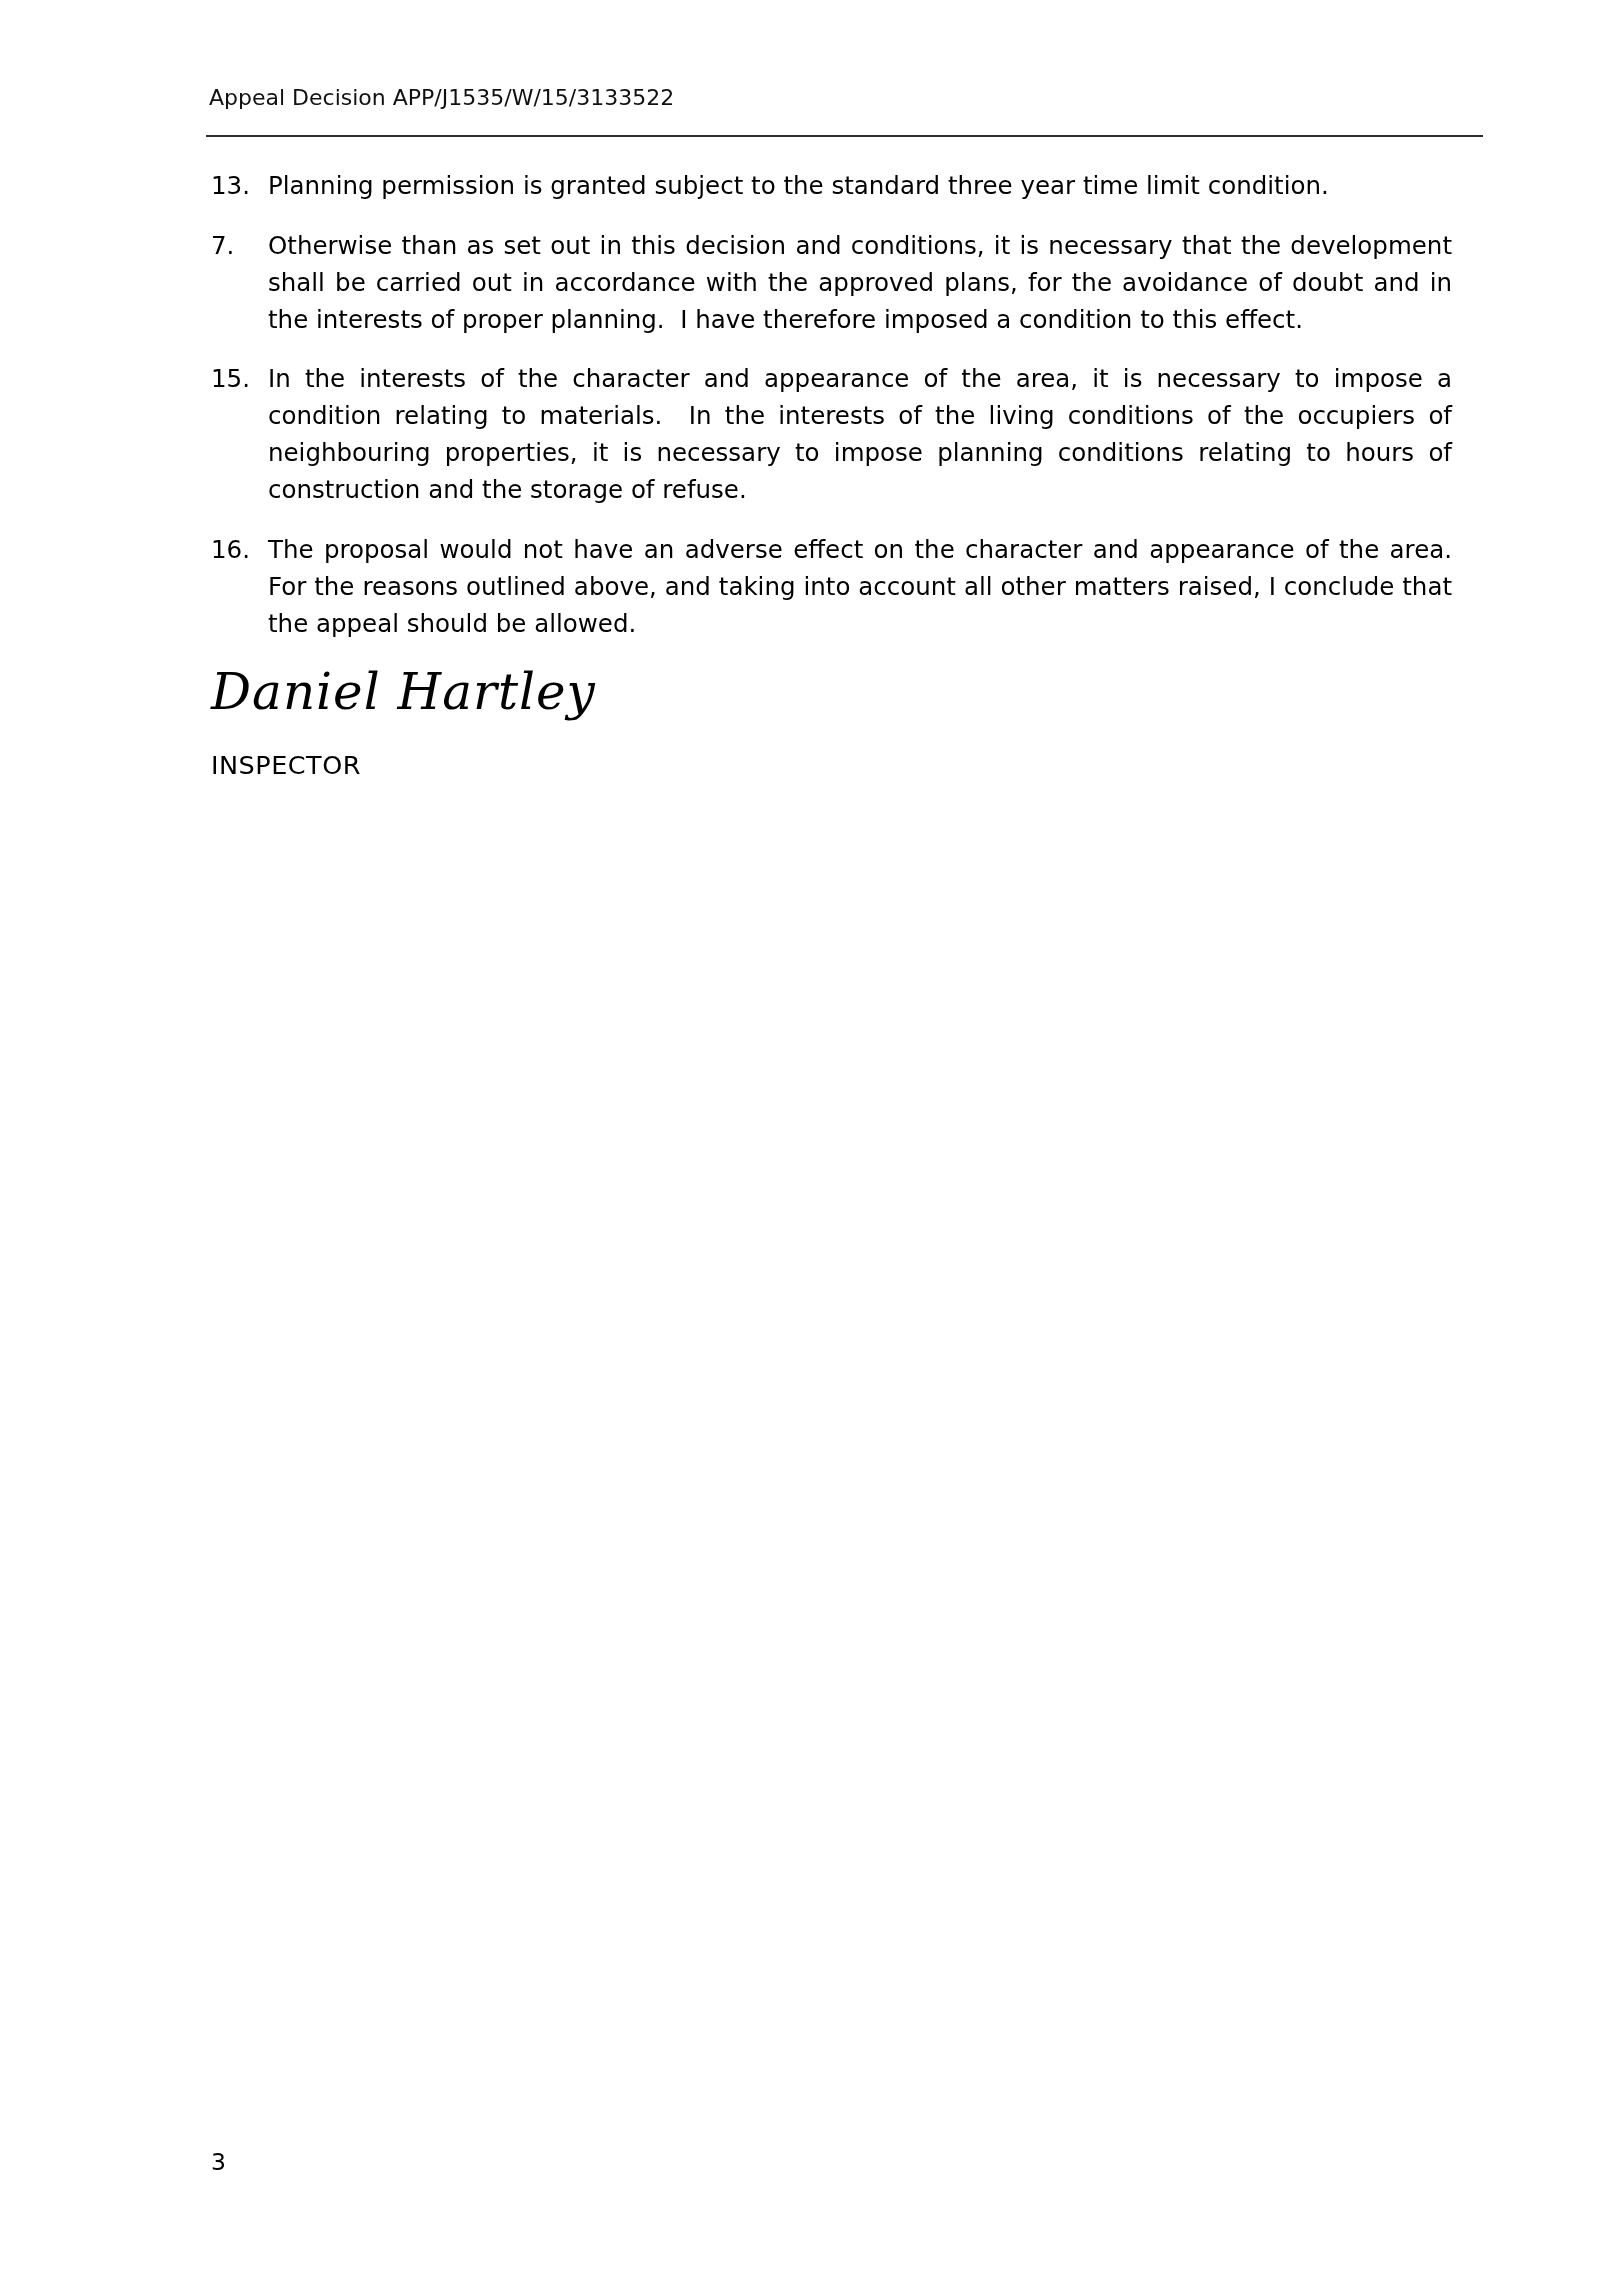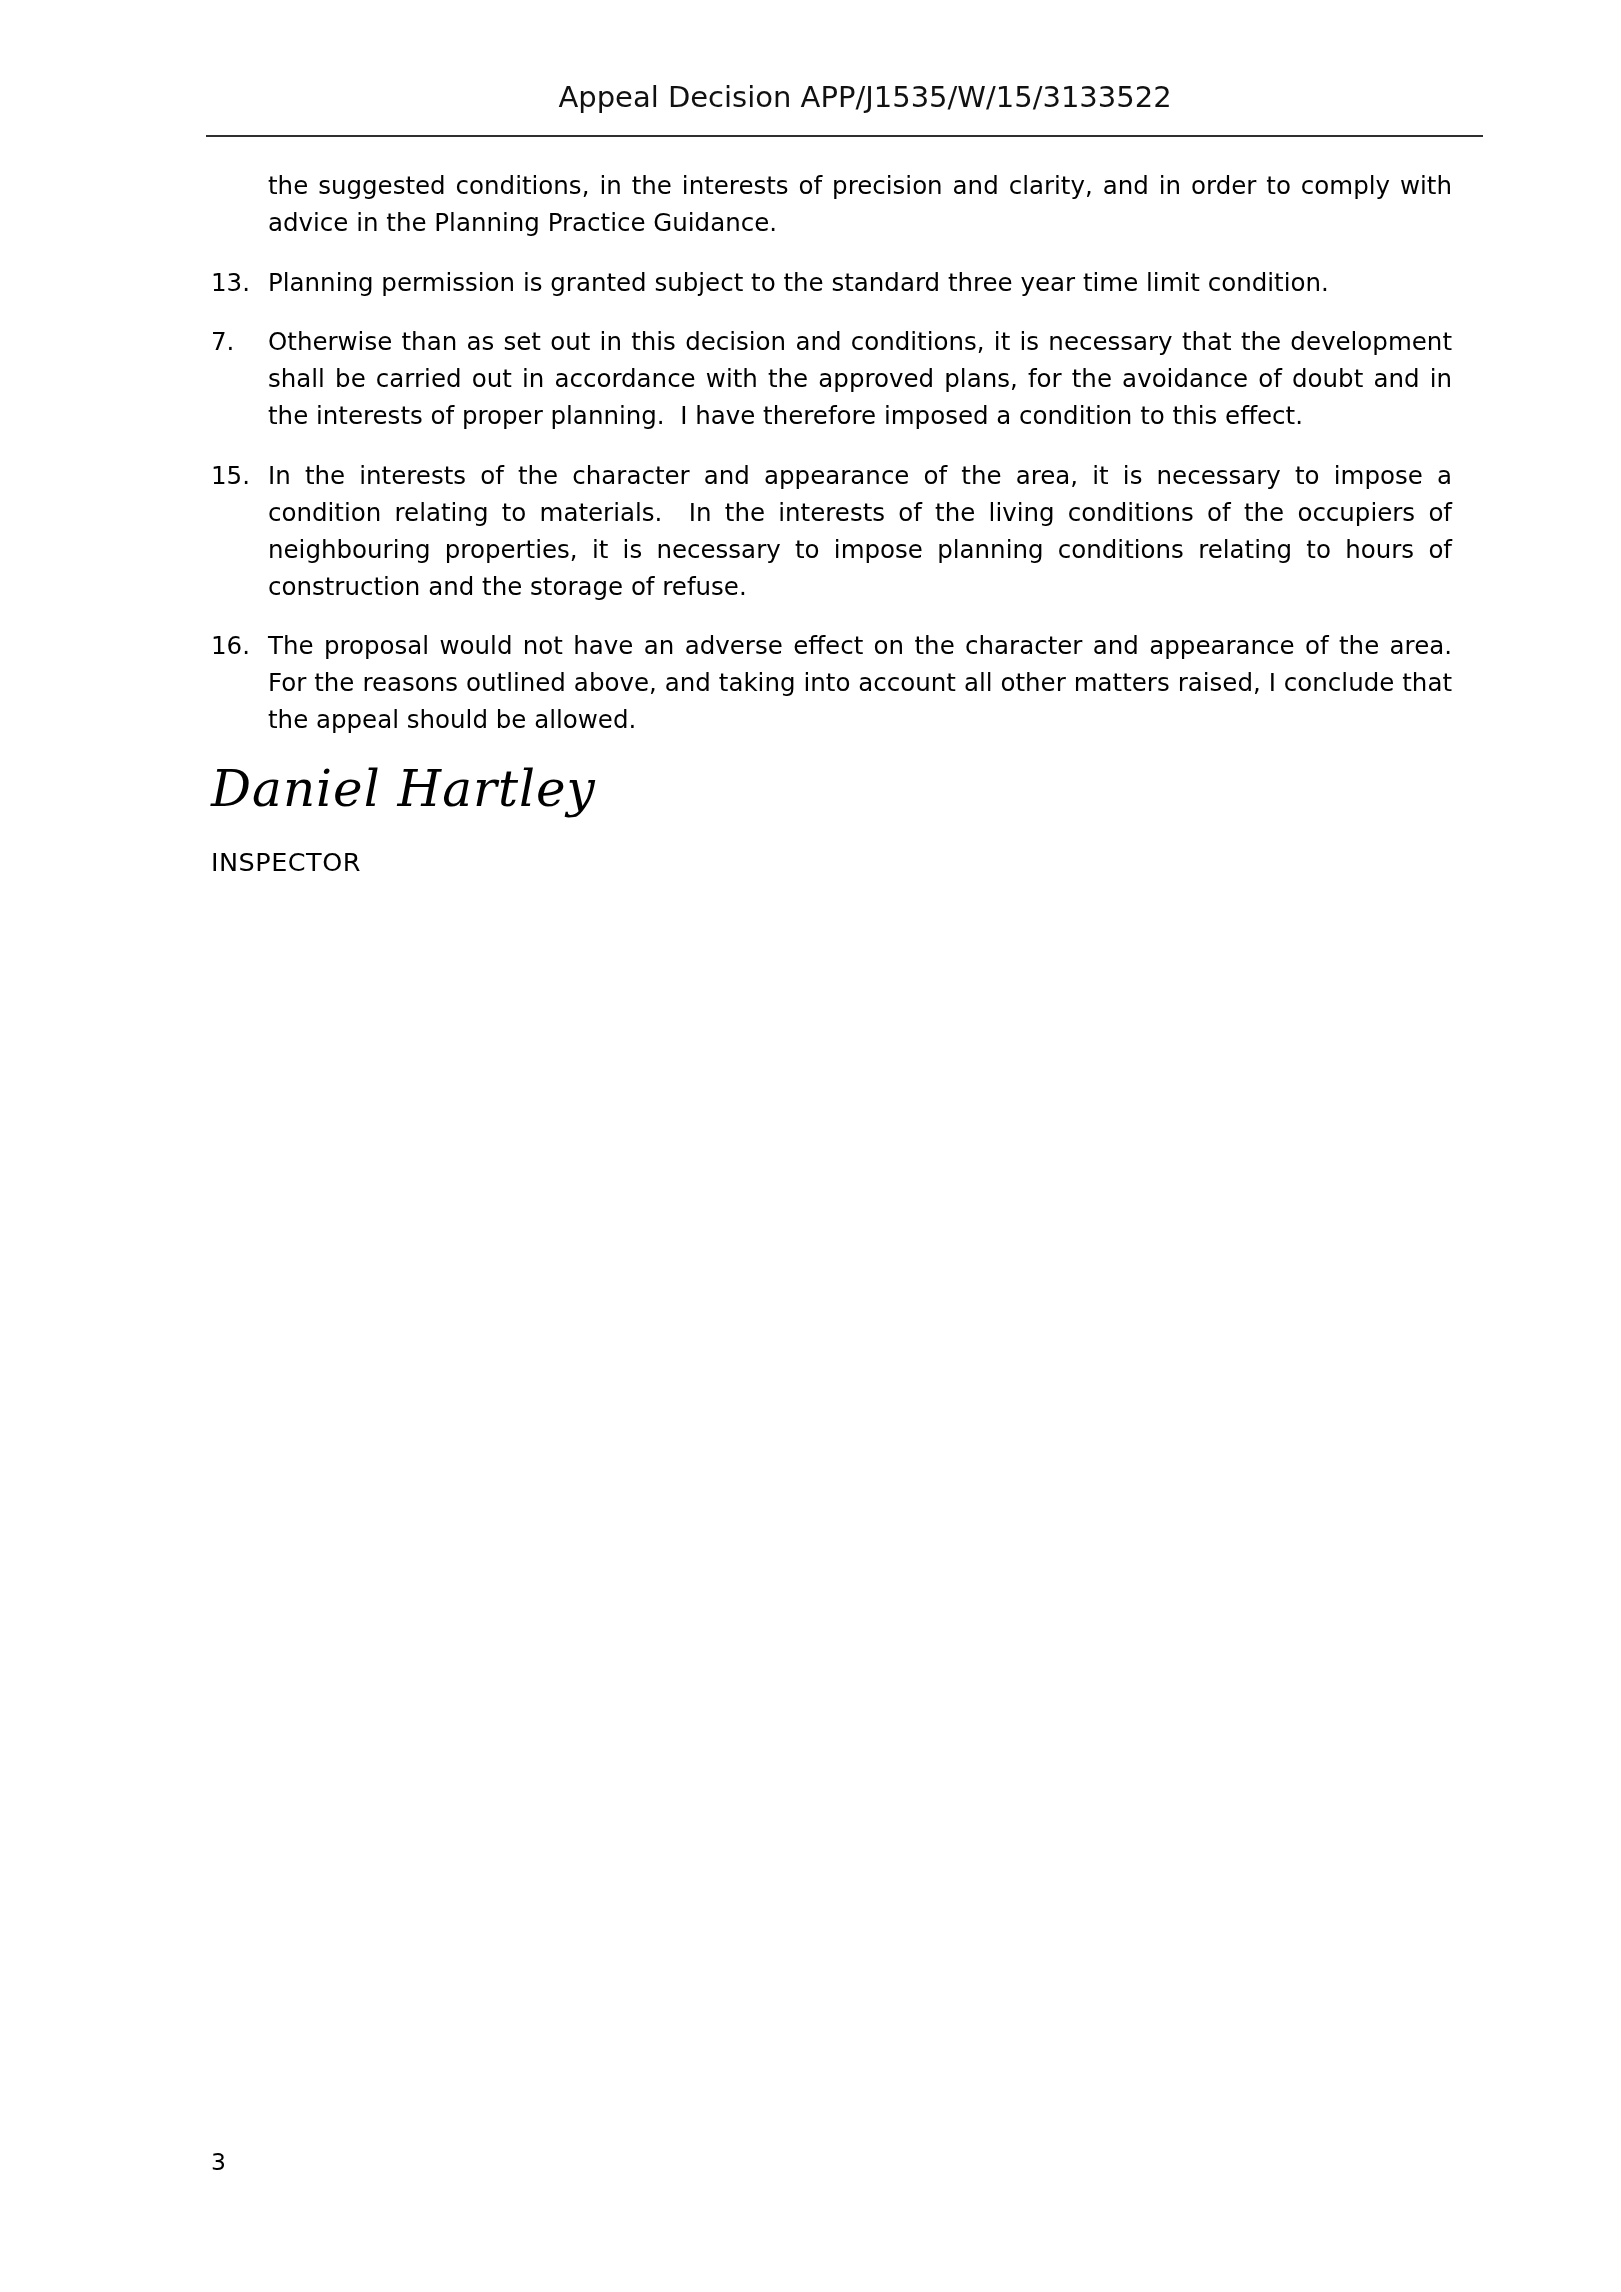--- a/index.html
+++ b/index.html
@@ -11,28 +11,27 @@
     position: relative;
     width: 1621px;
     height: 2293px;
     background: #ffffff;
     color: #000000;
     font-family: "DejaVu Sans", "Liberation Sans", sans-serif;
     overflow: hidden;
   }
   .doc-header {
     position: absolute;
-    left: 228px;
+    left: 209px;
     top: 84px;
     width: 1274px;
-    font-size: 29px;
+    font-size: 22px;
     line-height: 27.4px;
     color: #111111;
     white-space: nowrap;
-    text-align: center;
   }
   .header-rule {
     position: absolute;
     left: 206px;
     top: 135px;
     width: 1277px;
     height: 2px;
     background: #2f2f2f;
   }
   .content {
@@ -92,21 +91,20 @@
 <body>
 
 <div class="page">
 
   <div class="doc-header">Appeal Decision APP/J1535/W/15/3133522</div>
 
   <div class="header-rule"></div>
 
   <div class="content">
 
-    <div class="cont-para">the suggested conditions, in the interests of precision and clarity, and in order to comply with advice in the Planning Practice Guidance.</div>
 
     <div class="para">
       <span class="num">13.</span>
       <div class="txt">Planning permission is granted subject to the standard three year time limit condition.</div>
     </div>
 
     <div class="para">
       <span class="num">7.</span>
       <div class="txt">Otherwise than as set out in this decision and conditions, it is necessary that the development shall be carried out in accordance with the approved plans, for the avoidance of doubt and in the interests of proper planning.  I have therefore imposed a condition to this effect.</div>
     </div>

